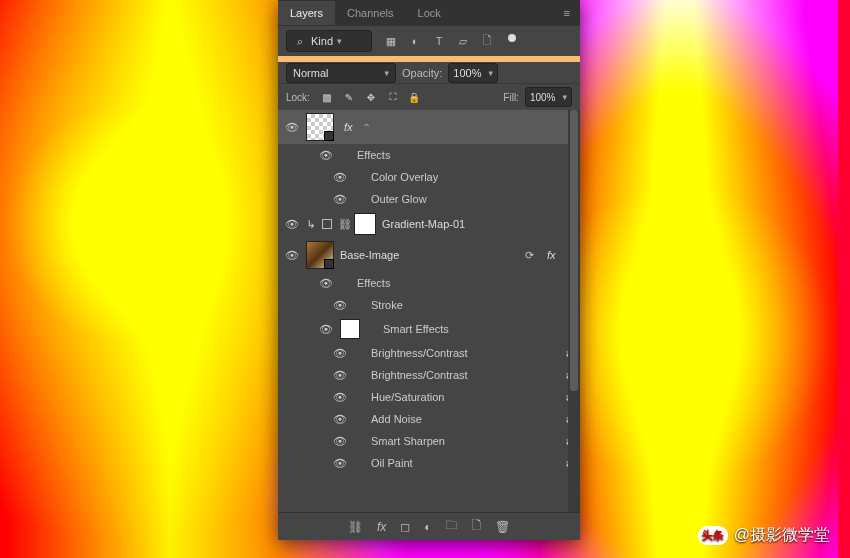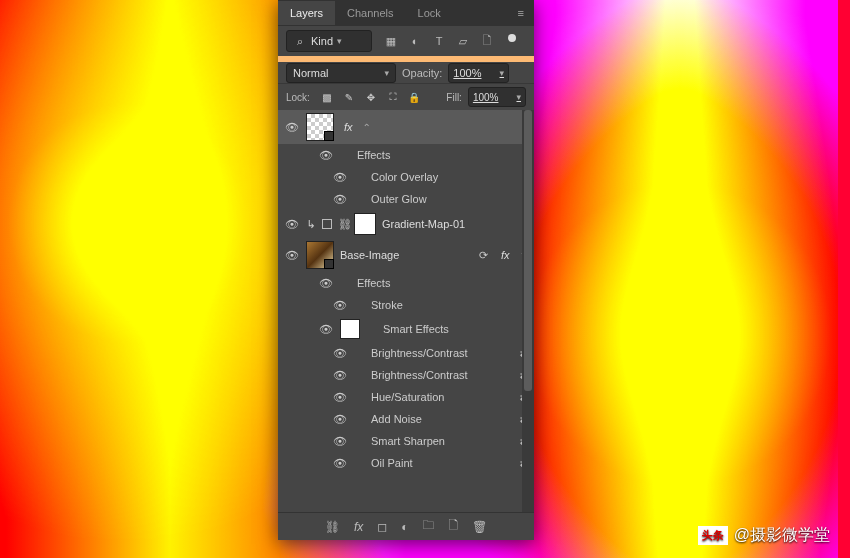--- a/index.html
+++ b/index.html
@@ -10,21 +10,21 @@
   }
   .bg::before { content:""; position:absolute; inset:0; background:
     radial-gradient(circle at 15% 40%, #ffee00 0%, #ff6600 15%, transparent 40%),
     radial-gradient(circle at 80% 60%, #ffcc00 0%, #ff3300 20%, #3300cc 45%, transparent 70%),
     linear-gradient(180deg, #bb0000 0%, transparent 30%);
     mix-blend-mode: screen;
   }
   .bg-stripe { position:absolute; top:0; right:0; width:12px; height:100%; background:#ff0033; }
 
   .panel {
-    position: absolute; left: 278px; top: 0; width: 256px; height: 540px;
+    position: absolute; left: 278px; top: 0; width: 302px; height: 540px;
     background: #454545; color: #ddd; font-size: 11px; box-shadow: 0 4px 18px rgba(0,0,0,.6);
     display: flex; flex-direction: column;
   }
   .tabbar { display:flex; align-items:center; background:#323232; height:26px; }
   .tab { padding: 6px 12px; color:#999; cursor:default; }
   .tab.active { background:#454545; color:#eee; }
   .tab-menu { margin-left:auto; padding:0 10px; color:#aaa; }
 
   .row { display:flex; align-items:center; gap:6px; padding:4px 8px; }
   .filter-row { height:30px; }
@@ -32,21 +32,21 @@
   .icon { width:14px; height:14px; display:inline-flex; align-items:center; justify-content:center; color:#ccc; }
   .chev { font-size:9px; color:#aaa; }
   .filter-icons { display:flex; gap:10px; margin-left:6px; }
   .filter-icons .icon { color:#bbb; }
   .dot { width:8px;height:8px;border-radius:50%;background:#ddd;margin-left:4px; }
 
   .blend-row { height:28px; border-top:6px solid #fdba74; border-bottom:1px solid #383838; }
   .select { display:flex; align-items:center; justify-content:space-between; background:#303030; border:1px solid #222; border-radius:3px; padding:3px 6px; height:20px; }
   .blend-sel { width:110px; }
   .lbl { color:#bbb; }
-  .value-drop { display:flex; align-items:center; gap:16px; background:#303030; border:1px solid #222; border-radius:3px; padding:2px 4px; height:20px;text-decoration:underline; }
+  .value-drop { display:flex; align-items:center; gap:5px; background:#303030; border:1px solid #222; border-radius:3px; padding:2px 4px; height:20px; }
   .value-drop .chev { margin-left:2px; }
 
   .lock-row { height:26px; font-size:10px; }
   .lock-icons { display:flex; gap:8px; margin-left:4px; }
 
   .layers { flex:1; overflow:hidden; }
   .layer-line { display:flex; align-items:center; padding:3px 6px; gap:6px; min-height:22px; }
   .layer-line.sel { background:#5a5a5a; }
   .eye { width:16px; text-align:center; color:#ccc; cursor:pointer; }
   .thumb { width:28px; height:28px; background:#fff; border:1px solid #222; flex-shrink:0; position:relative; }
@@ -69,21 +69,21 @@
   .link-square { width:10px;height:10px;border:1px solid #bbb; }
   .mask-thumb { width:22px;height:22px; background:#fff; border:1px solid #222; flex-shrink:0; }
 
   .footer { display:flex; align-items:center; justify-content:center; gap:14px; height:28px; border-top:1px solid #333; background:#454545; }
   .footer .ficon { color:#bbb; font-size:12px; cursor:pointer; }
 
   .scrollbar { position:absolute; right:0; top:110px; bottom:28px; width:12px; background:#3a3a3a; }
   .scrollbar .thumb-s { position:absolute; left:2px; right:2px; top:0; height:70%; background:#5c5c5c; border-radius:3px; }
 
   .watermark { position:absolute; right:20px; bottom:12px; color:#fff; font-size:16px; text-shadow:0 1px 2px #000; display:flex; align-items:center; gap:6px; }
-  .wm-badge { background:#fff; color:#d00; font-weight:bold; font-size:11px; padding:2px 4px; border-radius:0;text-align:center; }
+  .wm-badge { background:#fff; color:#d00; font-weight:bold; font-size:11px; padding:2px 4px; border-radius:9px;text-align:center; }
 </style>
 </head>
 <body>
 
 <div class="bg"></div>
 <div class="bg-stripe"></div>
 
 <div class="panel">
 
   <div class="tabbar">

